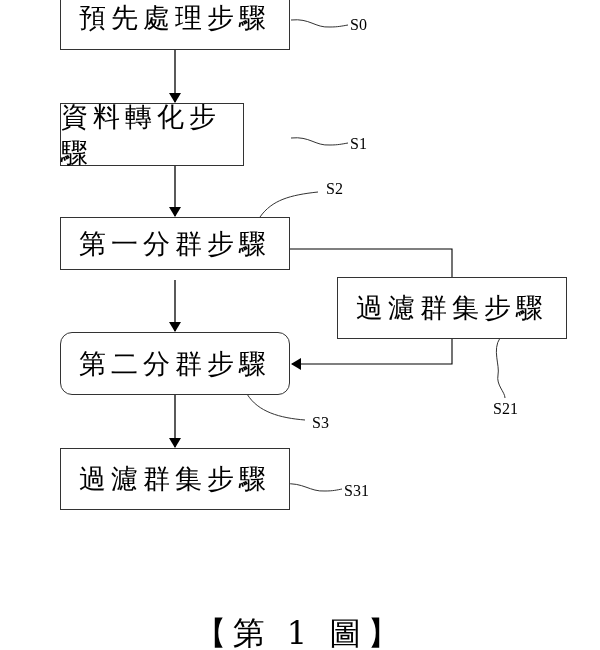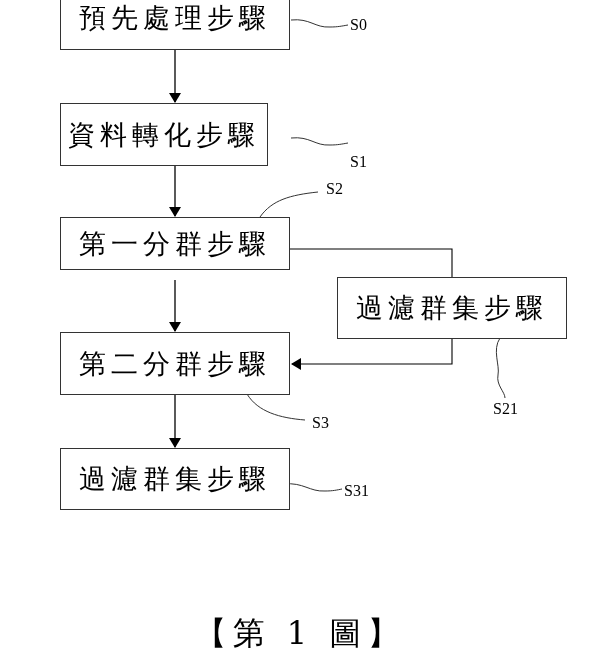--- a/index.html
+++ b/index.html
@@ -33,26 +33,26 @@
 
   <path d="M291,20 C310,18 315,28 330,27 C338,27 342,26 348,25" fill="none" stroke="#333" stroke-width="1"></path>
   <path d="M291,138 C310,136 315,146 330,145 C338,145 342,144 348,143" fill="none" stroke="#333" stroke-width="1"></path>
   <path d="M260,217 C272,200 290,195 318,192" fill="none" stroke="#333" stroke-width="1"></path>
   <path d="M247,394 C258,412 280,418 305,420" fill="none" stroke="#333" stroke-width="1"></path>
   <path d="M284,484 C303,482 310,492 325,491 C333,491 337,490 342,489" fill="none" stroke="#333" stroke-width="1"></path>
   <path d="M500,338 C492,350 500,365 498,375 C496,385 505,392 505,398" fill="none" stroke="#333" stroke-width="1"></path>
 </svg>
 
 <div class="box" style="left:60px;top:-14px;width:230px;height:64px;">預先處理步驟</div>
-<div class="box" style="left:60px;top:103px;width:208px;height:63px;">資料轉化步驟</div>
+<div class="box" style="left:60px;top:103px;width:184px;height:63px;">資料轉化步驟</div>
 <div class="box" style="left:60px;top:217px;width:230px;height:53px;">第一分群步驟</div>
-<div class="box" style="left:60px;top:332px;width:230px;height:63px;">第二分群步驟</div>
+<div class="box" style="left:60px;top:332px;width:230px;height:63px;border-radius:12px;">第二分群步驟</div>
 <div class="box" style="left:60px;top:448px;width:230px;height:62px;">過濾群集步驟</div>
 <div class="box" style="left:337px;top:277px;width:230px;height:62px;">過濾群集步驟</div>
 
 <div class="ref" style="left:350px;top:16px;font-family:Liberation Serif, serif;">S0</div>
-<div class="ref" style="left:350px;top:153px;text-align:right;">S1</div>
+<div class="ref" style="left:350px;top:135px;text-align:right;">S1</div>
 <div class="ref" style="left:326px;top:180px;">S2</div>
 <div class="ref" style="left:312px;top:414px;">S3</div>
 <div class="ref" style="left:344px;top:482px;">S31</div>
 <div class="ref" style="left:493px;top:400px;">S21</div>
 
 <div class="caption">【第 1 圖】</div>
 
 </body></html>

